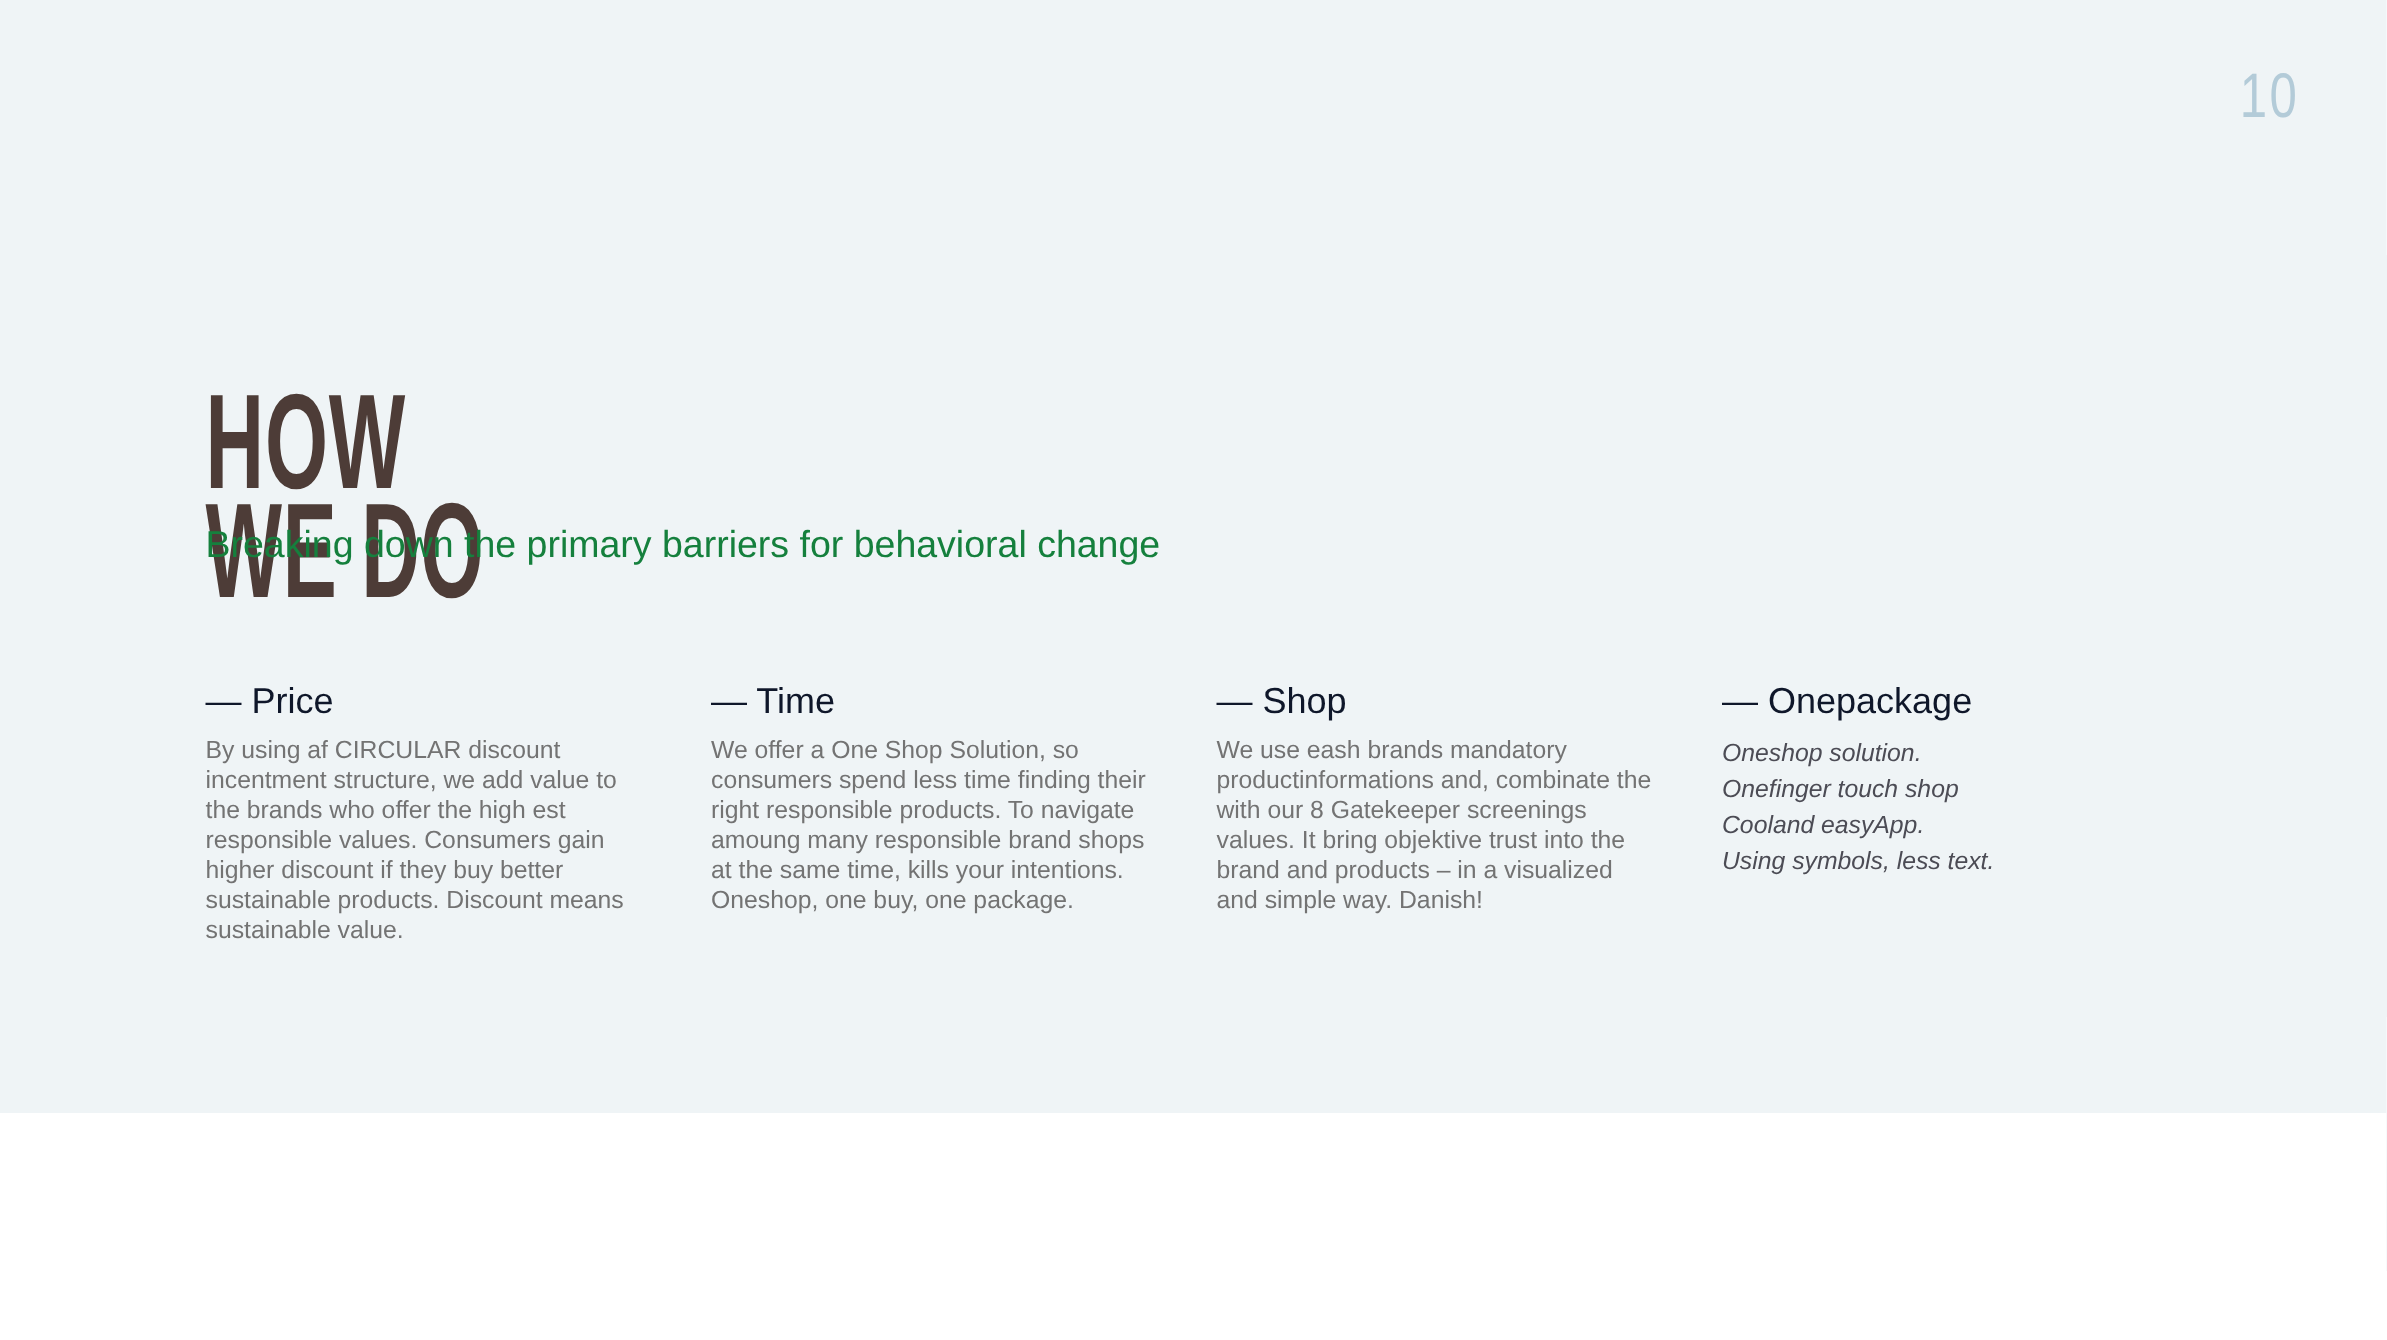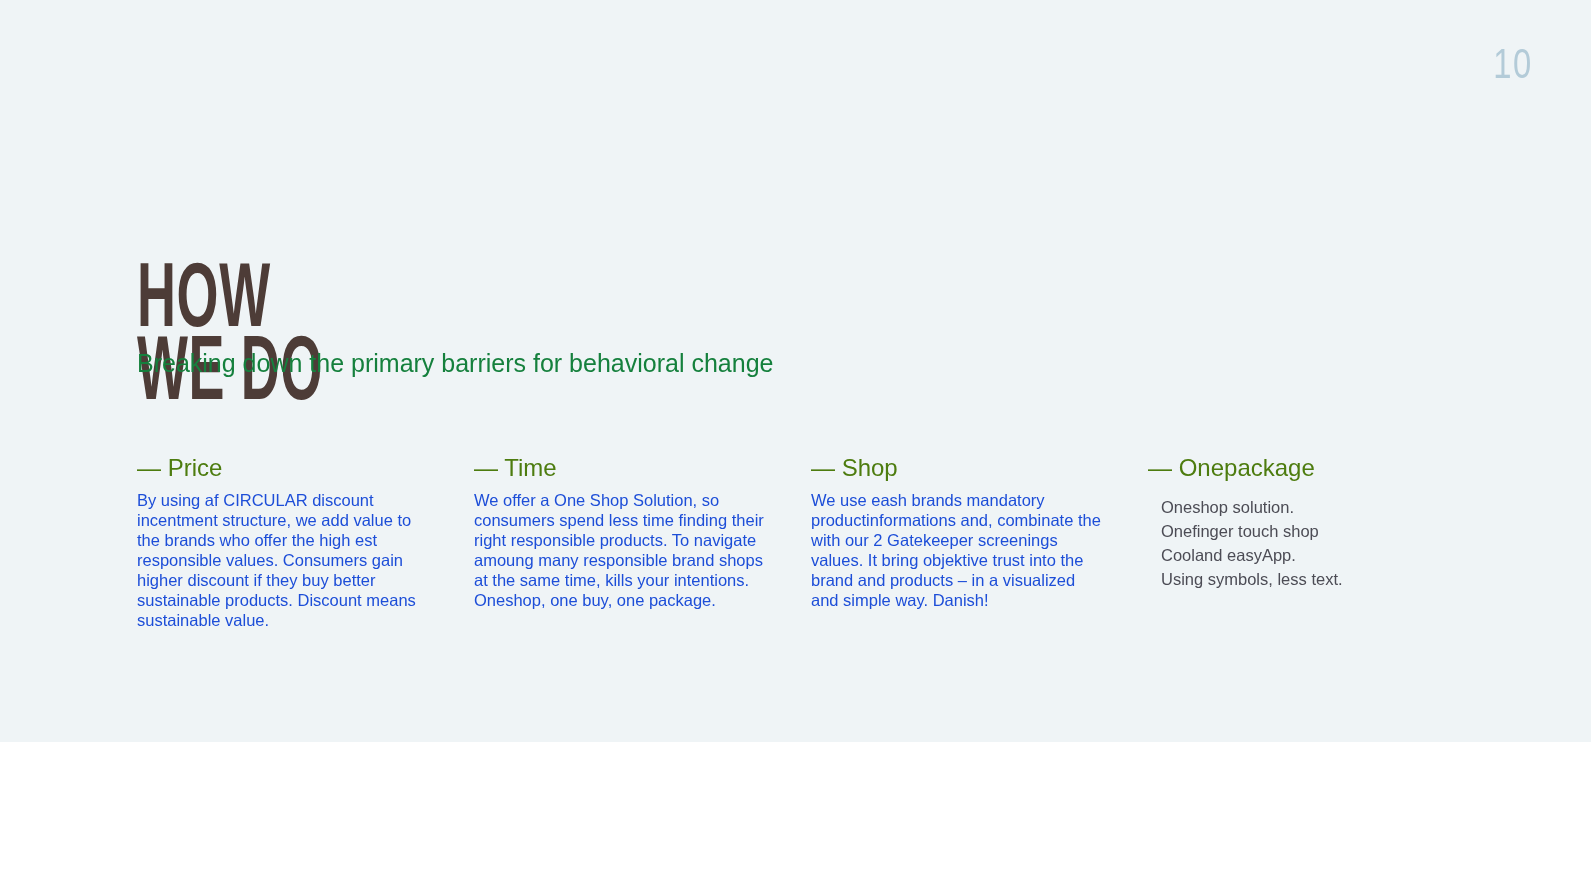--- a/index.html
+++ b/index.html
@@ -49,29 +49,29 @@
     left: 137px;
     top: 454px;
     display: grid;
     grid-template-columns: repeat(4, 290px);
     column-gap: 47px;
   }
   .col-title {
     margin: 0 0 8px 0;
     font-size: 24px;
     font-weight: 400;
-    color: #4d7c0f;
+    color: #0f172a;
   }
   .col-body {
     margin: 0;
     font-size: 16.5px;
     line-height: 20px;
-    color: #1d4ed8;
+    color: #737373;
   }
-  .col-lines { margin: 13px; }
+  .col-lines { margin: 0; font-style: italic; }
   .col-line {
     font-size: 16.5px;
     line-height: 24px;
     color: #4c4c55;
   }
 </style>
 </head>
 <body>
 
 <div class="slide">
@@ -89,21 +89,21 @@
       <p class="col-body">By using af CIRCULAR discount incentment structure, we add value to the brands who offer the high est responsible values. Consumers gain higher discount if they buy better sustainable products. Discount means sustainable value.</p>
     </div>
 
     <div class="col">
       <h3 class="col-title">— Time</h3>
       <p class="col-body">We offer a One Shop Solution, so consumers spend less time finding their right responsible products. To navigate amoung many responsible brand shops at the same time, kills your intentions. Oneshop, one buy, one package.</p>
     </div>
 
     <div class="col">
       <h3 class="col-title">— Shop</h3>
-      <p class="col-body">We use eash brands mandatory productinformations and, combinate the with our 2 Gatekeeper screenings values. It bring objektive trust into the brand and products – in a visualized and simple way. Danish!</p>
+      <p class="col-body">We use eash brands mandatory productinformations and, combinate the with our 8 Gatekeeper screenings values. It bring objektive trust into the brand and products – in a visualized and simple way. Danish!</p>
     </div>
 
     <div class="col">
       <h3 class="col-title">— Onepackage</h3>
       <div class="col-lines">
         <div class="col-line">Oneshop solution.</div>
         <div class="col-line">Onefinger touch shop</div>
         <div class="col-line">Cooland easyApp.</div>
         <div class="col-line">Using symbols, less text.</div>
       </div>

